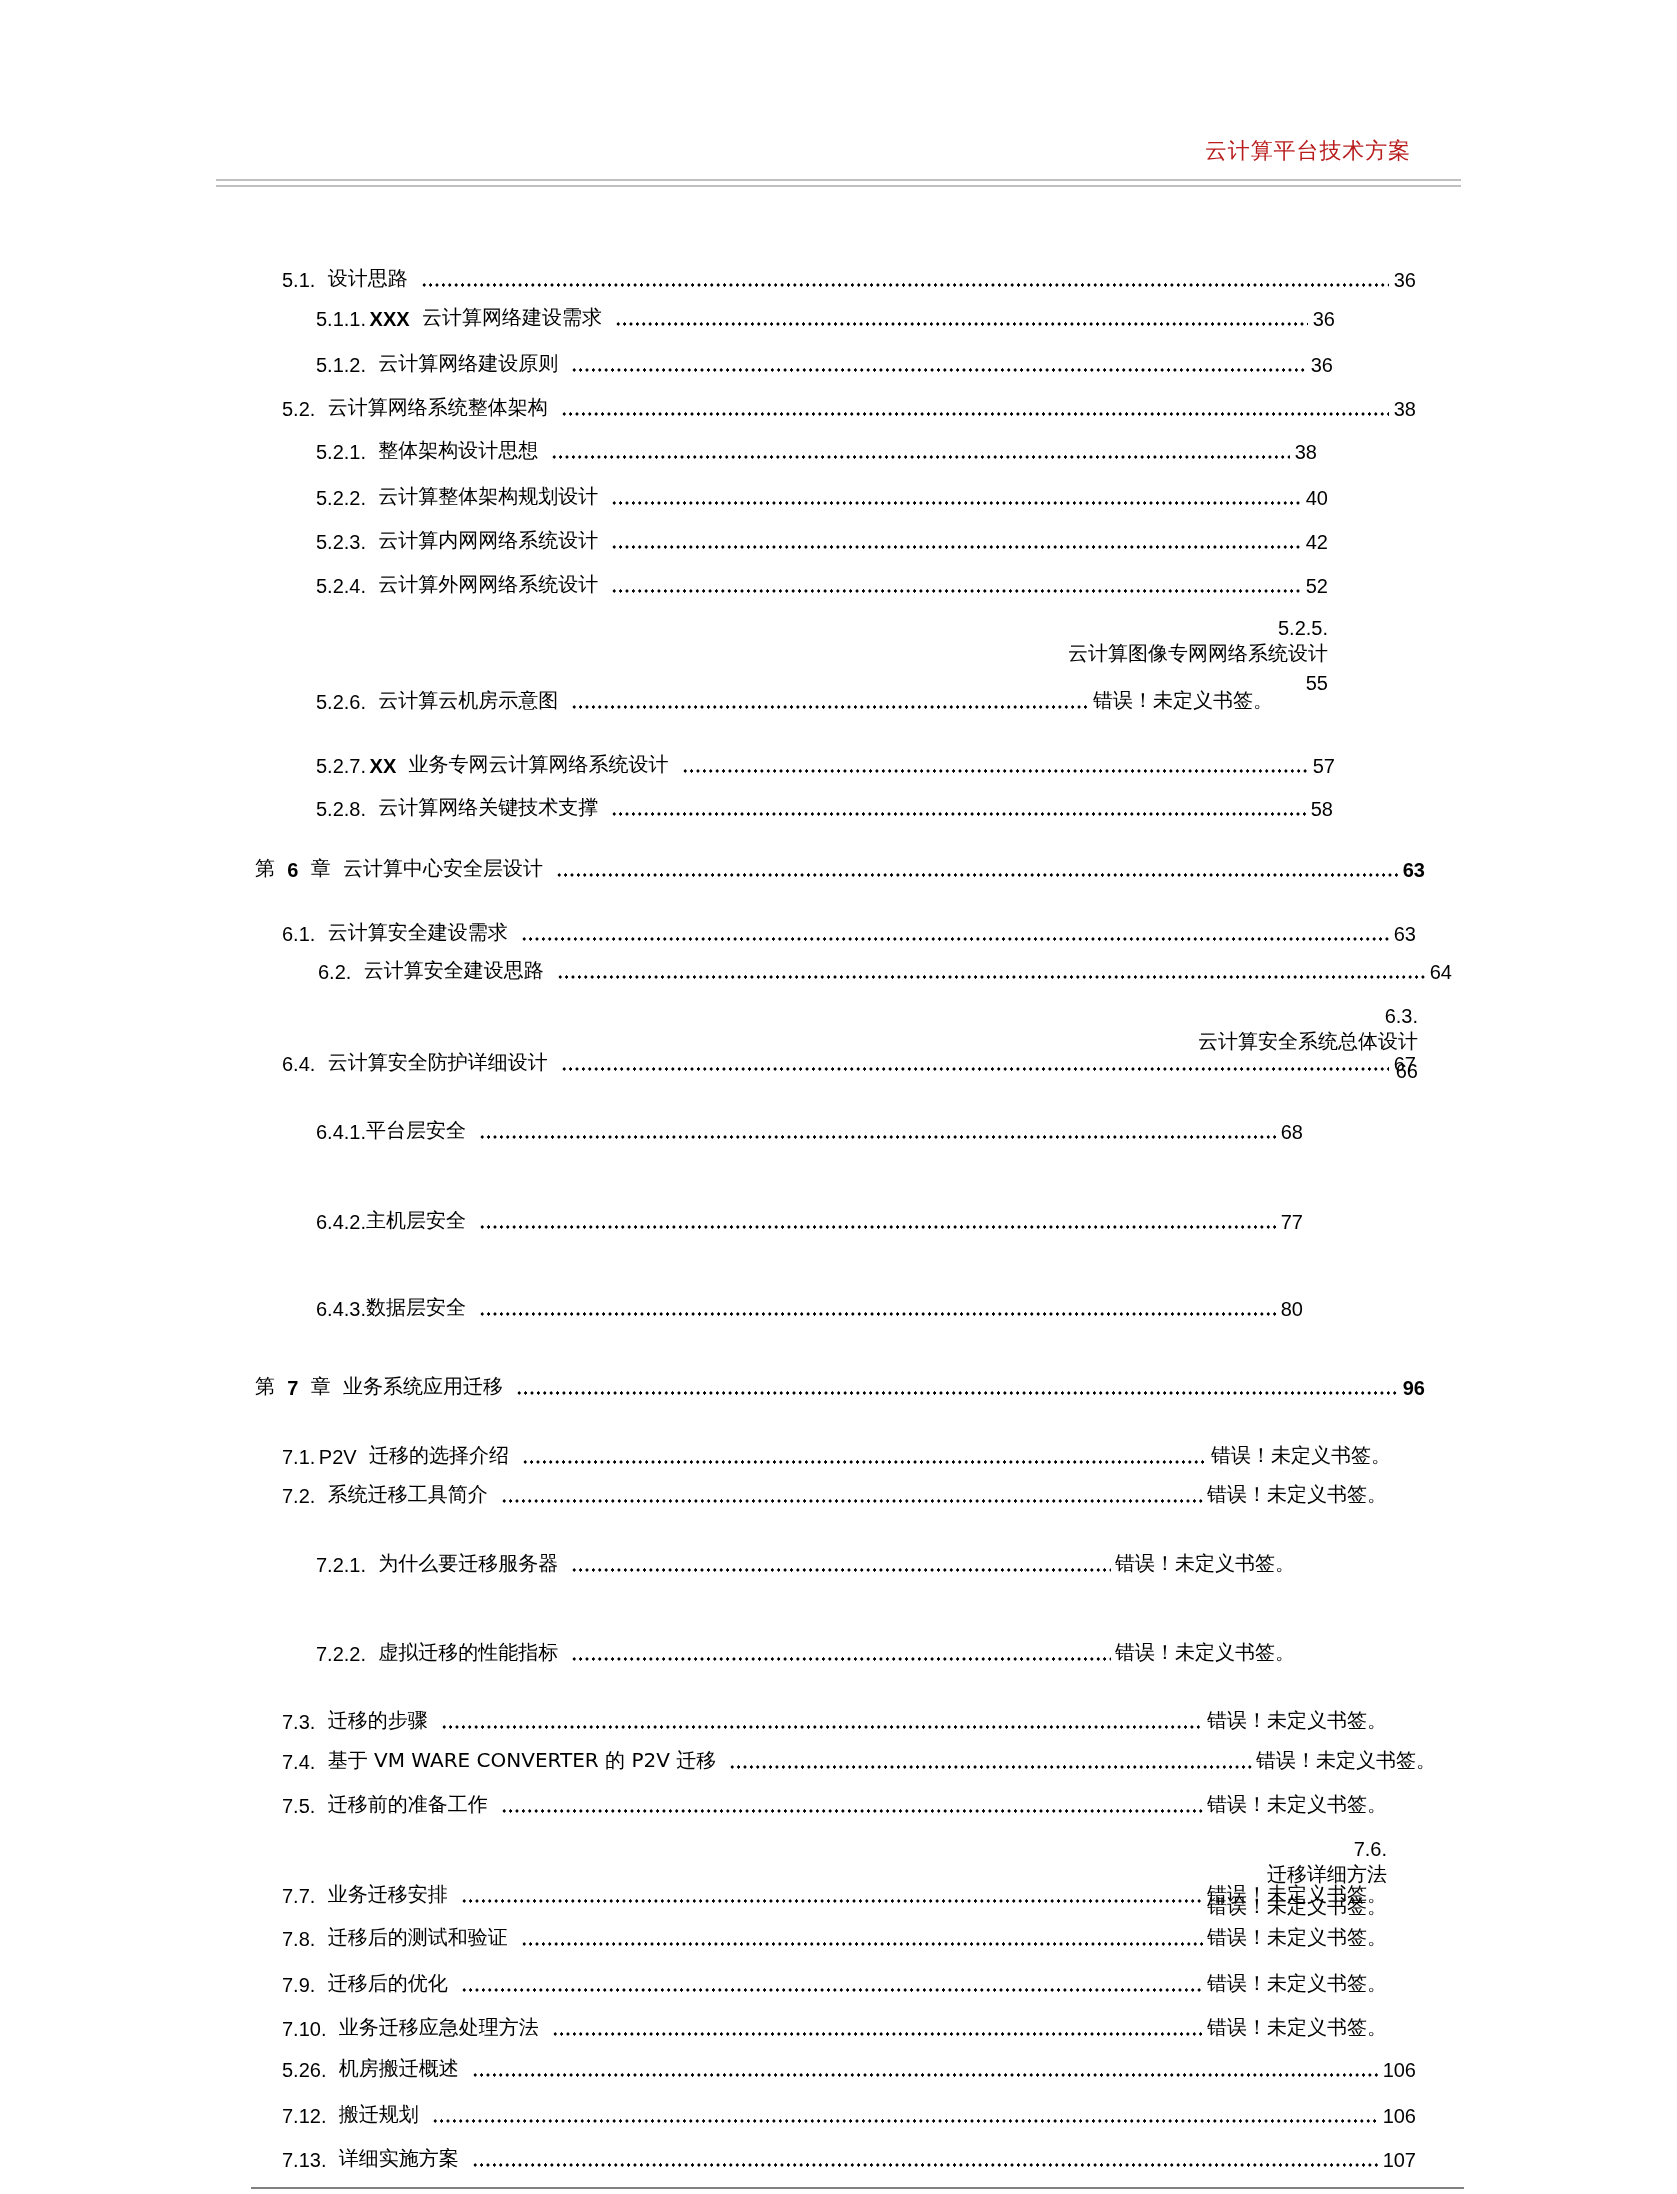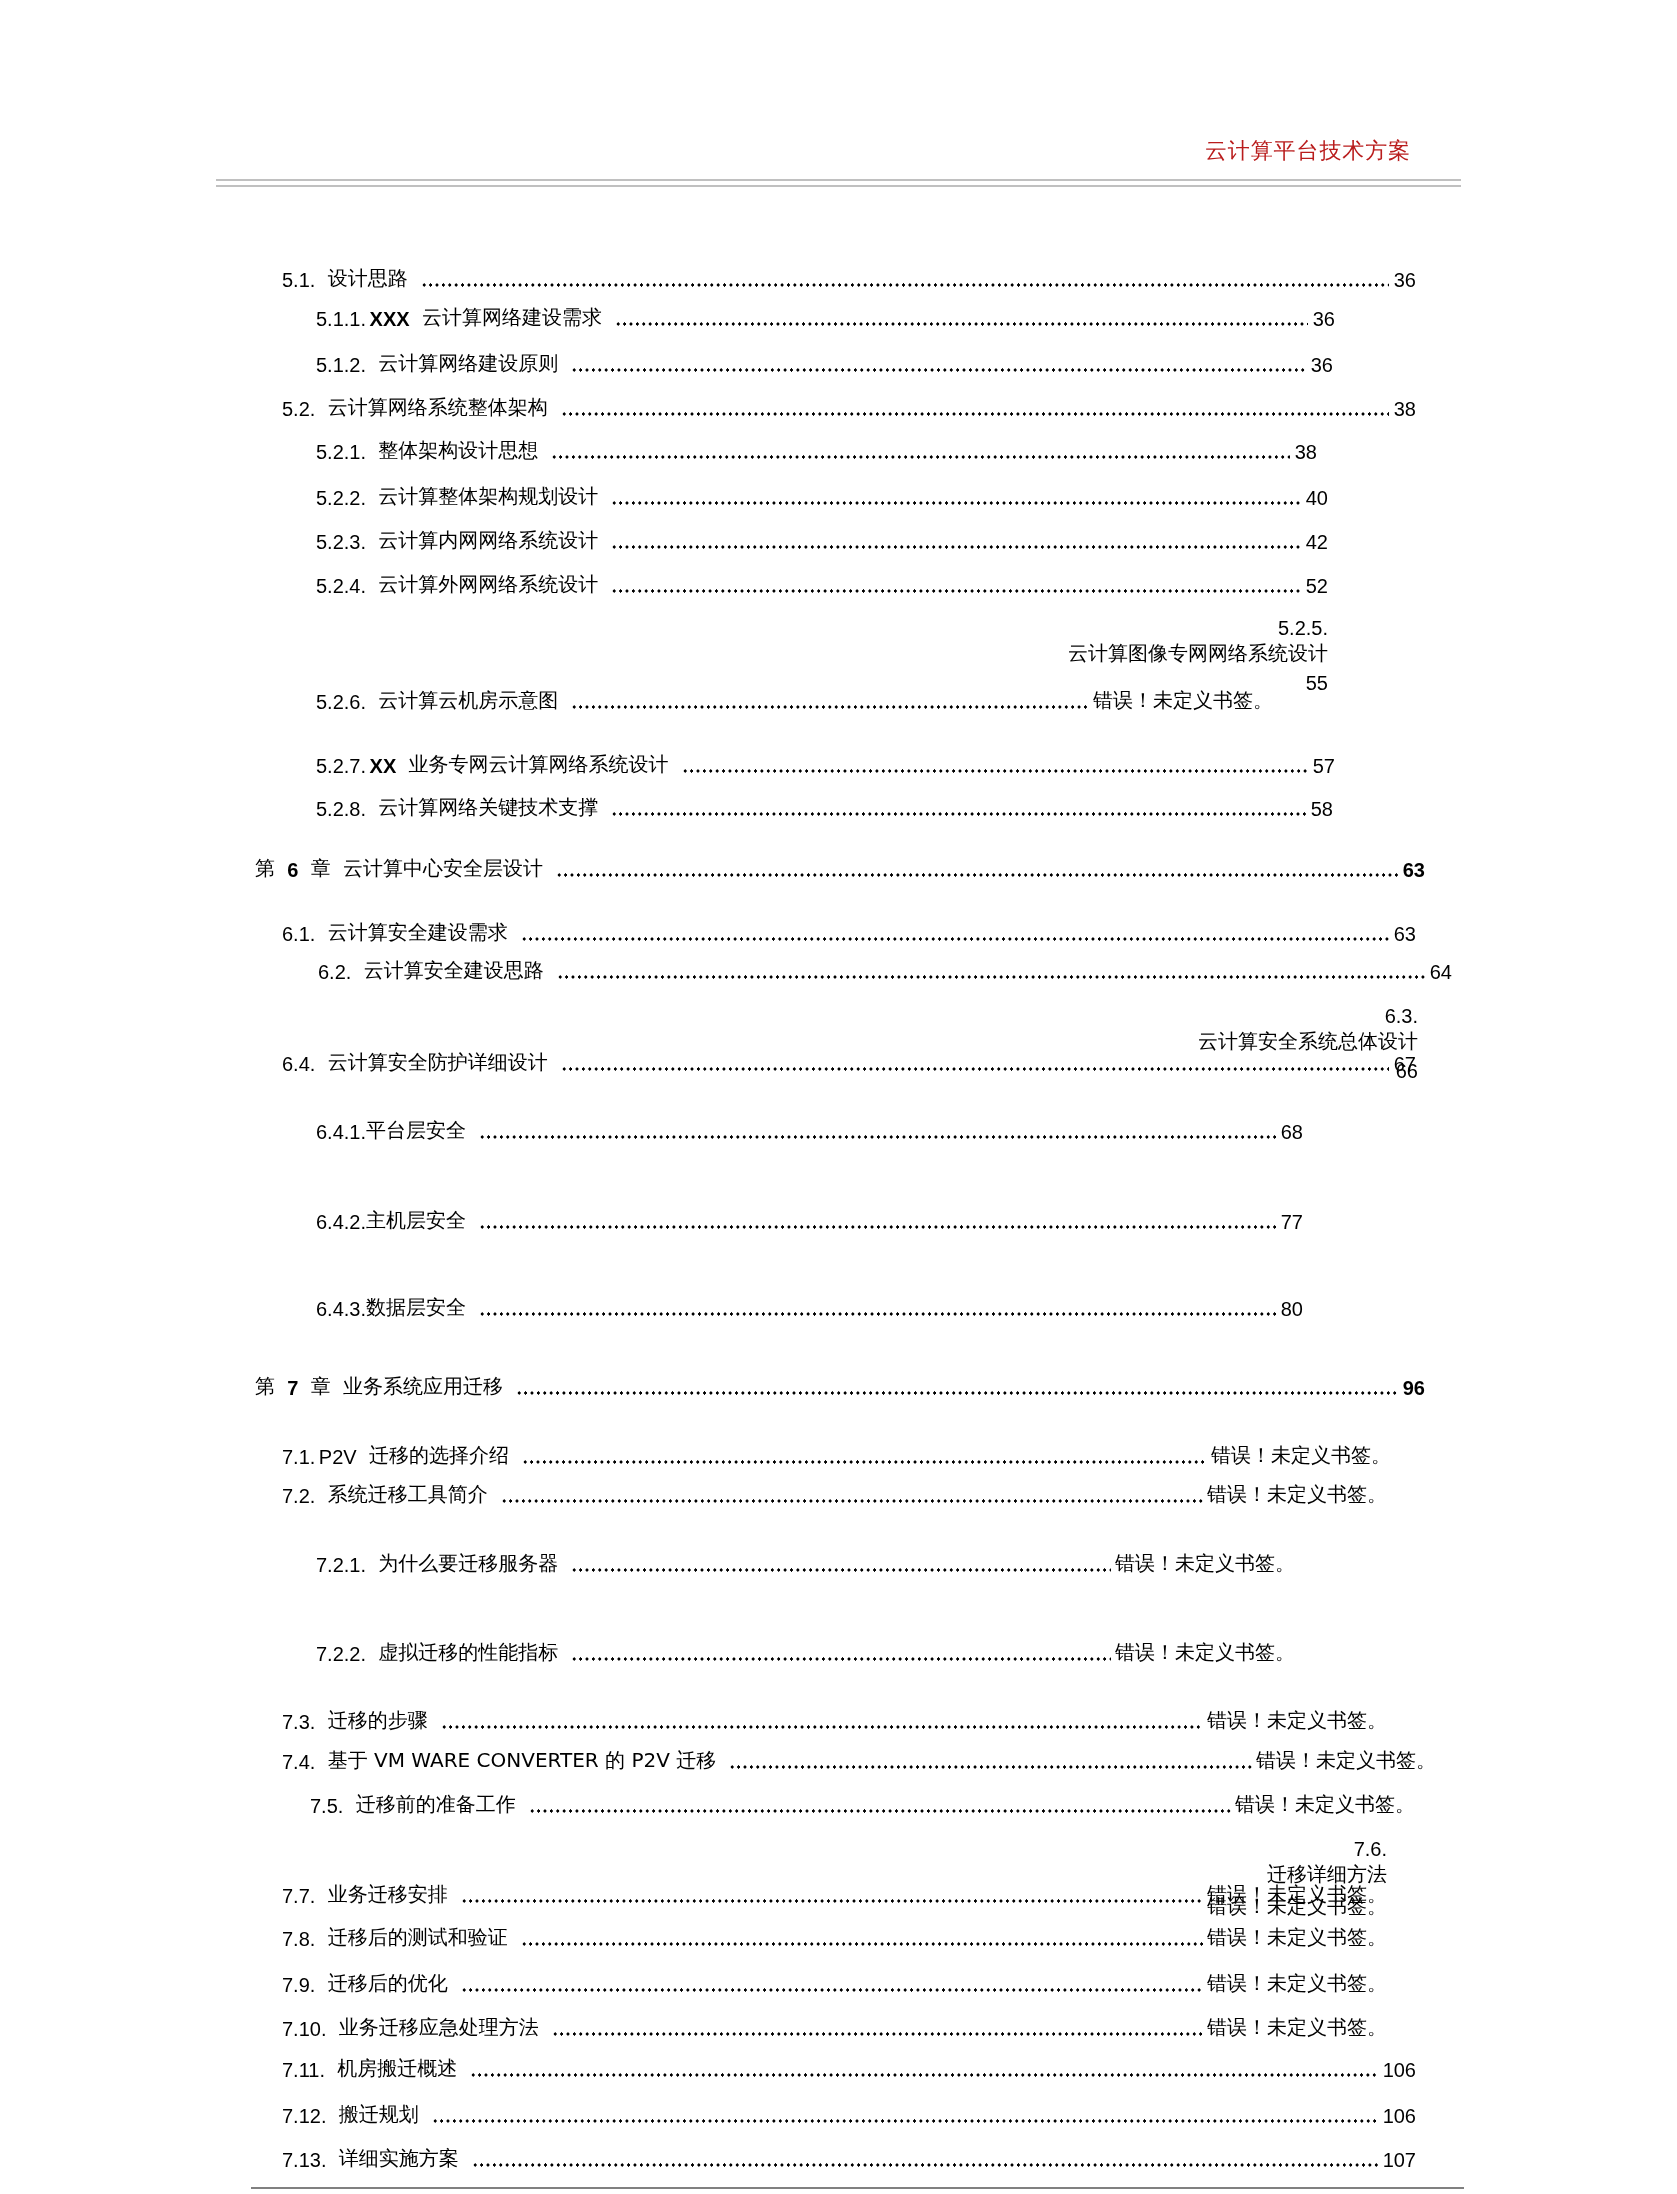--- a/index.html
+++ b/index.html
@@ -194,21 +194,21 @@
         <span class="title">迁移的步骤</span>
         <span class="leader"></span>
         <span class="err">错误！未定义书签。</span>
       </div>
       <div class="toc-row" style="top: 1748px; left: 282px; width: 1154px;">
         <span class="num">7.4.</span>
         <span class="title">基于  VM WARE CONVERTER  的  P2V  迁移</span>
         <span class="leader"></span>
         <span class="err">错误！未定义书签。</span>
       </div>
-      <div class="toc-row" style="top: 1792px; left: 282px; width: 1105px; margin-left: 28px;">
+      <div class="toc-row" style="top: 1792px; left: 282px; width: 1105px;">
         <span class="num">7.5.</span>
         <span class="title">迁移前的准备工作</span>
         <span class="leader"></span>
         <span class="err">错误！未定义书签。</span>
       </div>
       <div class="toc-row" style="top: 1838px; left: 282px; width: 1105px; flex-direction: column;">
         <span class="num">7.6.</span>
         <span class="title">迁移详细方法</span>
         <span class="leader"></span>
         <span class="err">错误！未定义书签。</span>
@@ -231,21 +231,21 @@
         <span class="leader"></span>
         <span class="err">错误！未定义书签。</span>
       </div>
       <div class="toc-row" style="top: 2015px; left: 282px; width: 1105px;">
         <span class="num">7.10.</span>
         <span class="title">业务迁移应急处理方法</span>
         <span class="leader"></span>
         <span class="err">错误！未定义书签。</span>
       </div>
       <div class="toc-row" style="top: 2056px; left: 282px; width: 1134px;">
-        <span class="num">7.11.</span>
+        <span class="num">5.26.</span>
         <span class="title">机房搬迁概述</span>
         <span class="leader"></span>
         <span class="page-no">106</span>
       </div>
       <div class="toc-row" style="top: 2102px; left: 282px; width: 1134px;">
         <span class="num">7.12.</span>
         <span class="title">搬迁规划</span>
         <span class="leader"></span>
         <span class="page-no">106</span>
       </div>

